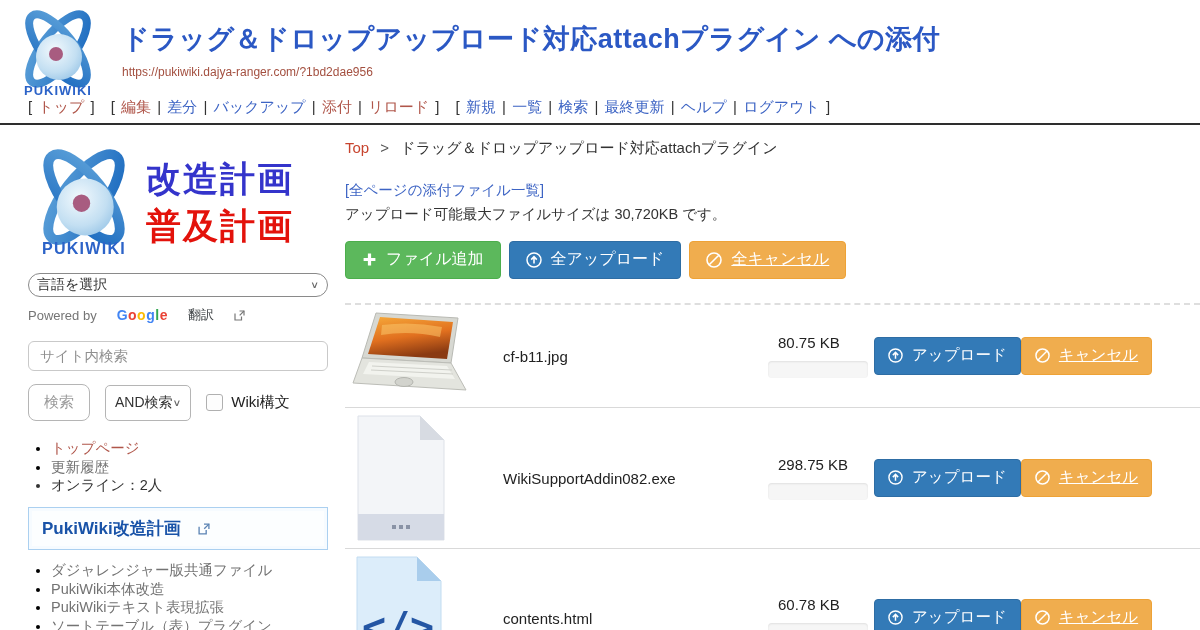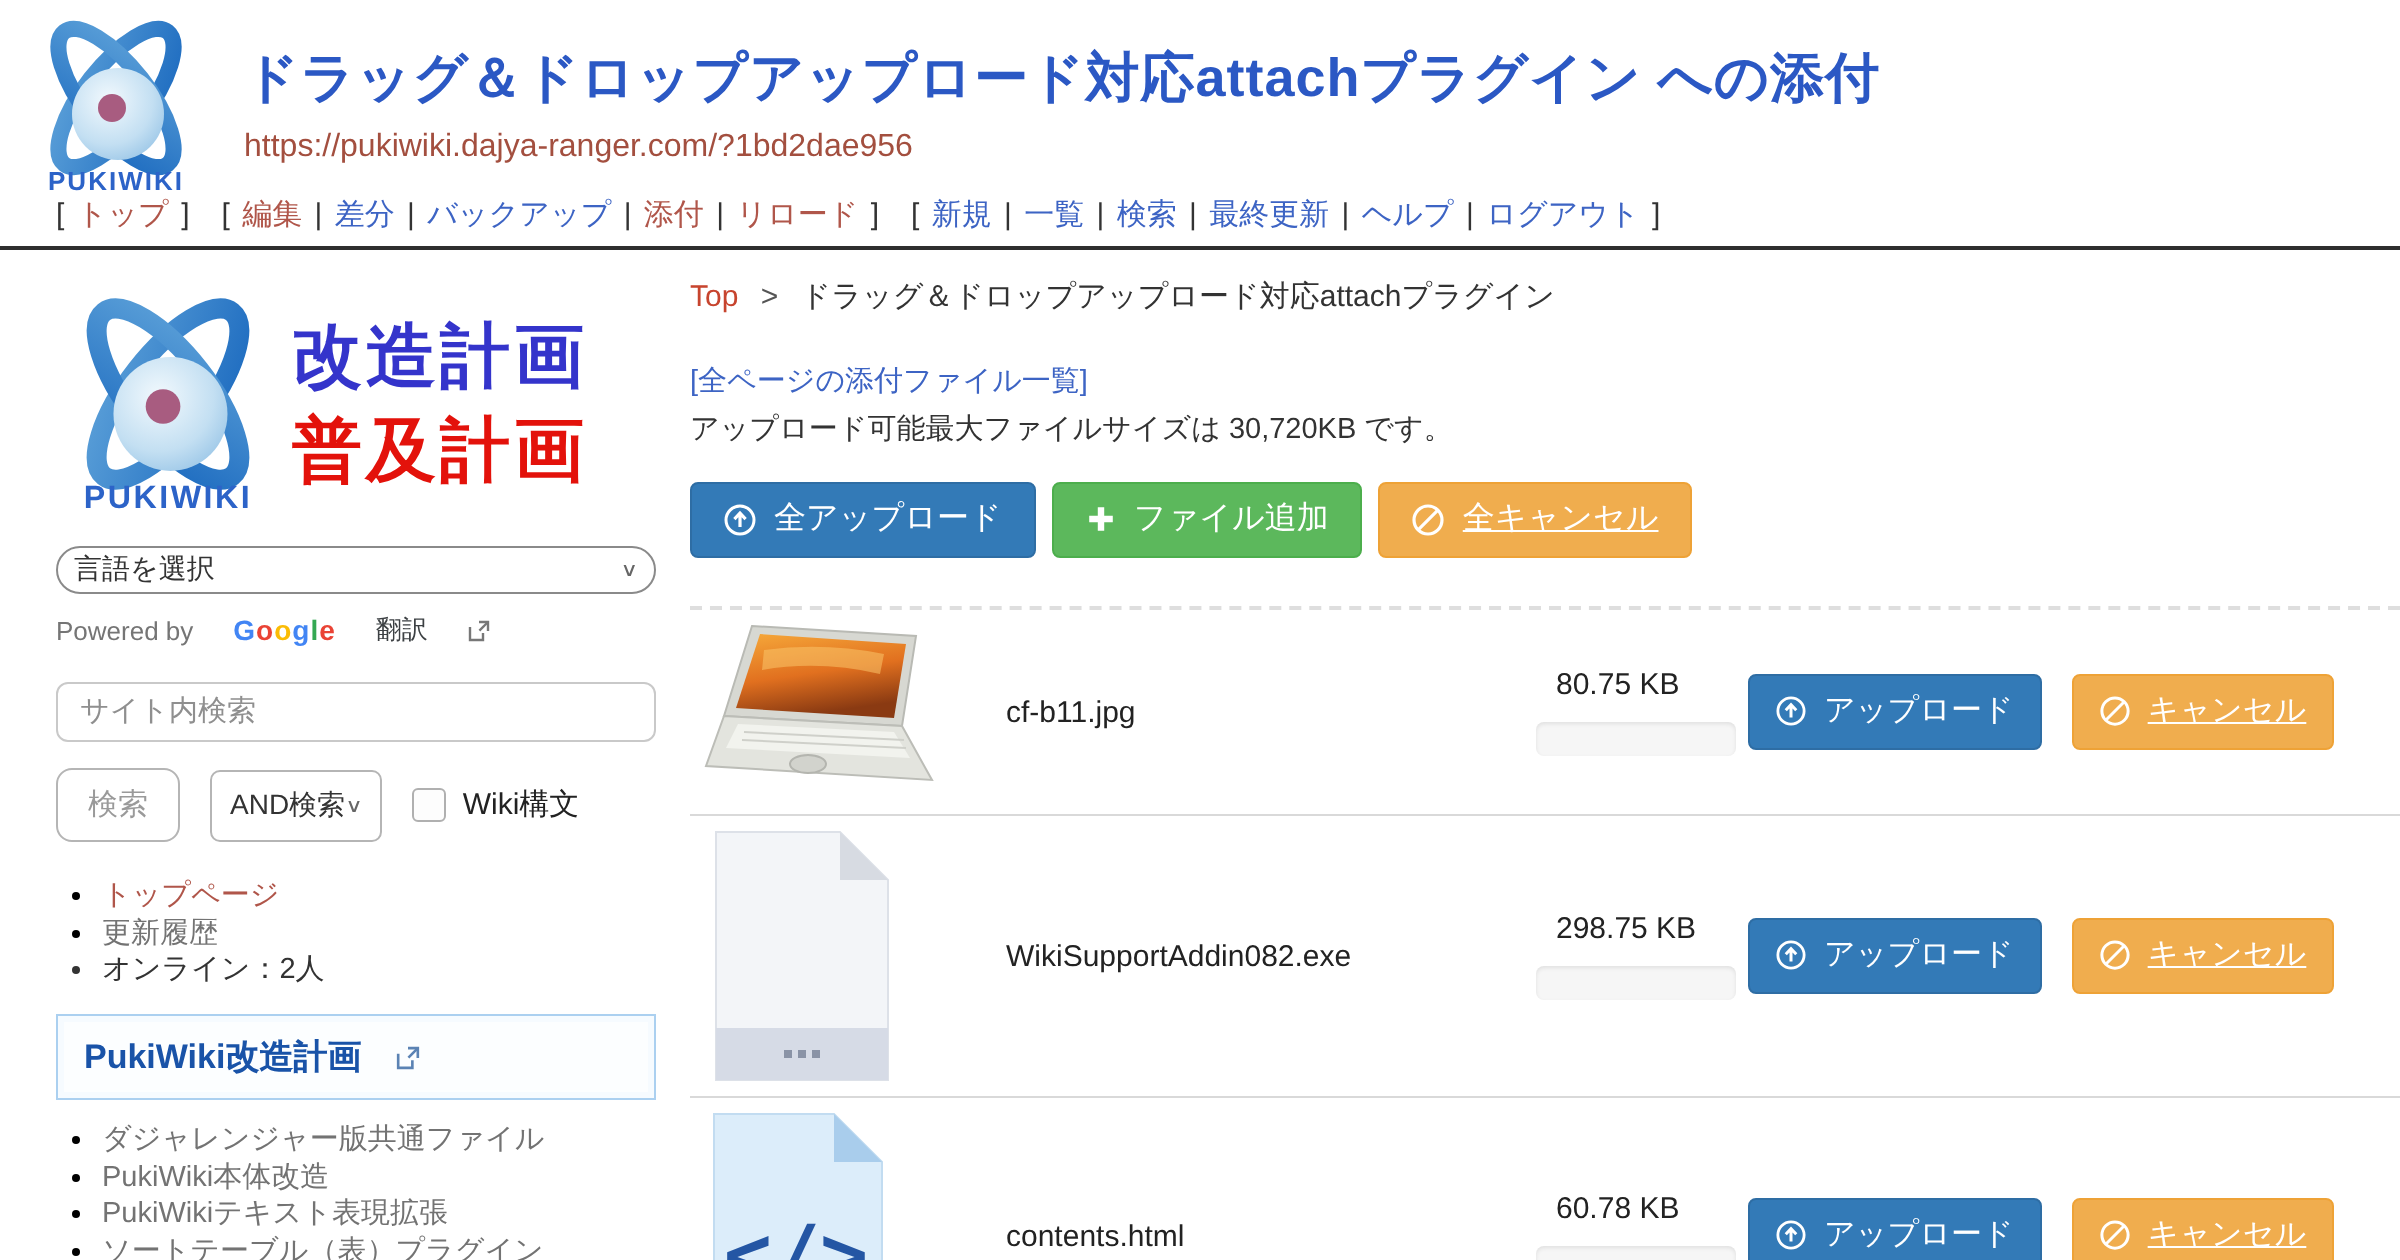--- a/index.html
+++ b/index.html
@@ -4,21 +4,21 @@
 <style>
   * { margin:0; padding:0; box-sizing:border-box; }
   body { background:#fff; font-family:"Liberation Sans","DejaVu Sans",sans-serif; }
   .viewport { width:1200px; height:630px; overflow:hidden; background:#fff; position:relative; }
 
   
   .hdr { display:flex; align-items:flex-start; padding:7px 0 0 10px; height:95px; }
   .hdr-logo { flex:0 0 auto; }
   .hdr-titles { margin-left:16px; padding-top:14px; }
   .page-title { font-size:27px; font-weight:bold; color:#2b58c4; letter-spacing:0.5px; }
-  .page-url { margin-top:8px; font-size:16px; color:#a34f3f; }
+  .page-url { margin-top:8px; font-size:12px; color:#a34f3f; }
 
   
   .topnav { padding:3px 0 6px 28px; font-size:15px; color:#333; }
   .nav-group { margin-right:16px; white-space:nowrap; }
   .topnav a { text-decoration:none; color:#3d64c4; cursor:pointer; margin:0 2px; }
   .topnav a.visited { color:#b0564a; }
   .rule { border:none; border-top:2px solid #2e2e2e; }
 
   
   .content { display:flex; padding:12px 0 0 28px; align-items:flex-start; }
@@ -83,21 +83,21 @@
   .btn-sm { font-size:15.5px; padding:7px 13px 8px; }
 
   .file-area { margin-top:24px; border-top:2px dashed #dedede; }
   .file-row { display:flex; align-items:center; border-bottom:1px solid #d9d9d9; padding:6px 0; }
   .thumb { width:158px; flex:0 0 158px; padding-left:7px; }
   .fname { width:265px; flex:0 0 265px; font-size:15px; color:#222; overflow:hidden; }
   .fmeta { width:106px; flex:0 0 106px; }
   .fsize { font-size:15px; color:#222; padding-left:10px; white-space:nowrap; }
   .progress { margin-top:10px; width:100px; height:17px; background:#f6f6f6; border-radius:4px;
     box-shadow:inset 0 1px 2px rgba(0,0,0,0.09); }
-  .factions { display:flex; gap:15px; margin-left:0; }
+  .factions { display:flex; gap:0; margin-left:0; }
 
   .icon { display:inline-block; line-height:0; }
 </style>
 </head>
 <body>
 
 <div class="viewport">
 
   <header class="hdr">
     <span class="hdr-logo icon">
@@ -215,36 +215,36 @@
       <div class="breadcrumb">
         <a class="home">Top</a>
         <span class="sep">&gt;</span>
         <span>ドラッグ＆ドロップアップロード対応attachプラグイン</span>
       </div>
 
       <a class="attach-link">[全ページの添付ファイル一覧]</a>
       <div class="maxsize">アップロード可能最大ファイルサイズは 30,720KB です。</div>
 
       <div class="toolbar">
+        <button class="btn btn-green">
+          <span class="icon">
+            <svg width="15" height="15" viewBox="0 0 14 14">
+                <path d="M7 1.5v11M1.5 7h11" stroke="#fff" stroke-width="3"></path>
+              </svg>
+          </span>
+          <span>ファイル追加</span>
+        </button>
         <button class="btn btn-blue">
           <span class="icon">
             <svg width="16" height="16" viewBox="0 0 16 16">
                 <circle cx="8" cy="8" r="7" fill="none" stroke="#fff" stroke-width="1.5"></circle>
                 <path d="M8 11.5V5M5.2 7.6L8 4.6l2.8 3" fill="none" stroke="#fff" stroke-width="1.6"></path>
               </svg>
           </span>
           <span>全アップロード</span>
-        </button>
-        <button class="btn btn-green">
-          <span class="icon">
-            <svg width="15" height="15" viewBox="0 0 14 14">
-                <path d="M7 1.5v11M1.5 7h11" stroke="#fff" stroke-width="3"></path>
-              </svg>
-          </span>
-          <span>ファイル追加</span>
         </button>
         <button class="btn btn-orange">
           <span class="icon">
             <svg width="16" height="16" viewBox="0 0 16 16">
                 <circle cx="8" cy="8" r="7" fill="none" stroke="#fff" stroke-width="1.6"></circle>
                 <path d="M3.2 12.8L12.8 3.2" stroke="#fff" stroke-width="1.6"></path>
               </svg>
           </span>
           <span>全キャンセル</span>
         </button>

